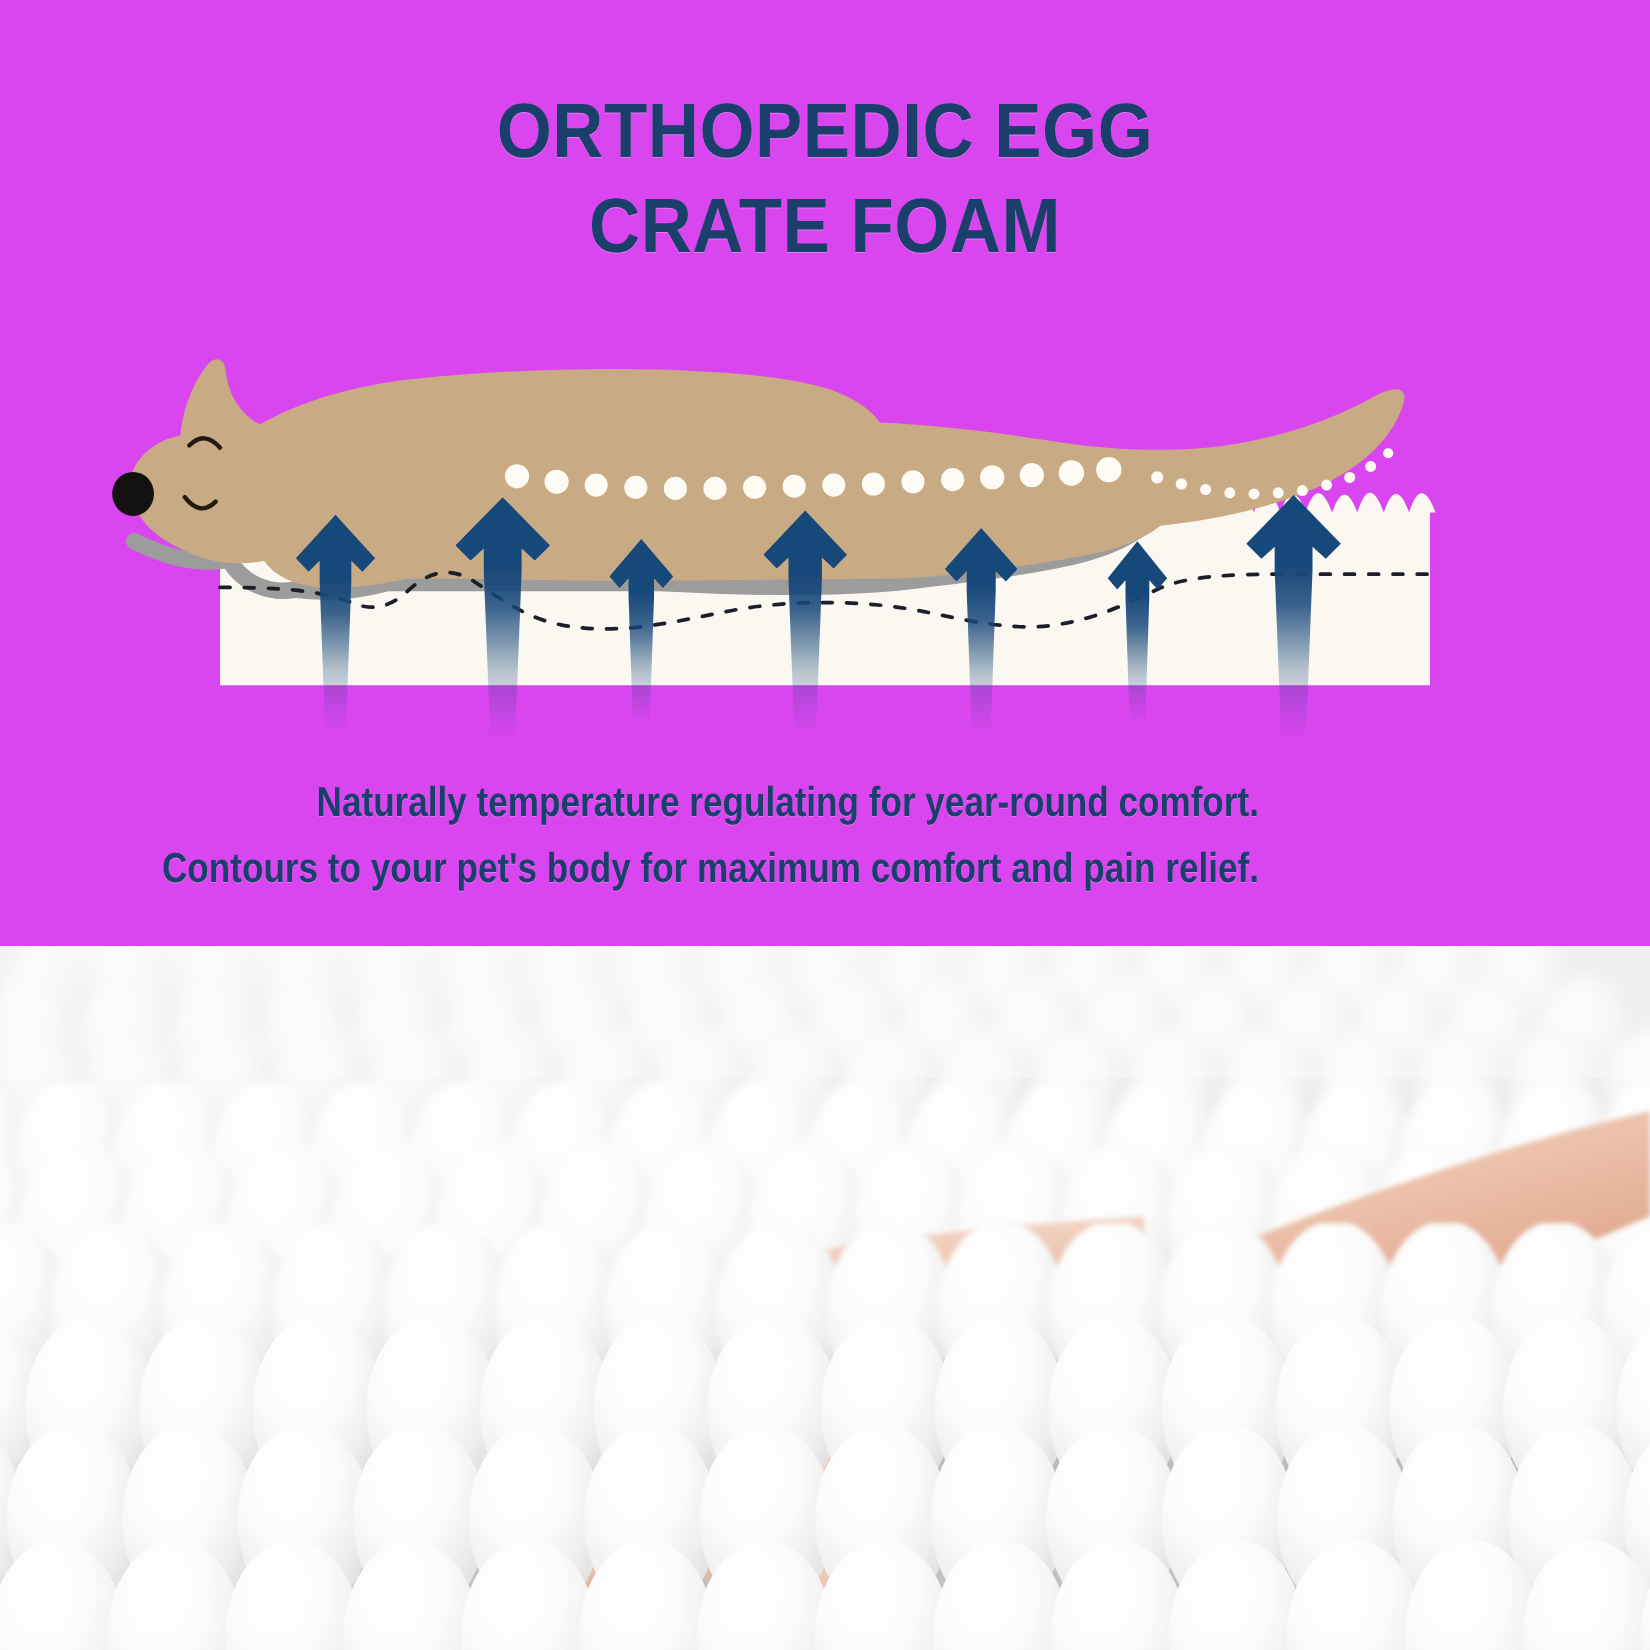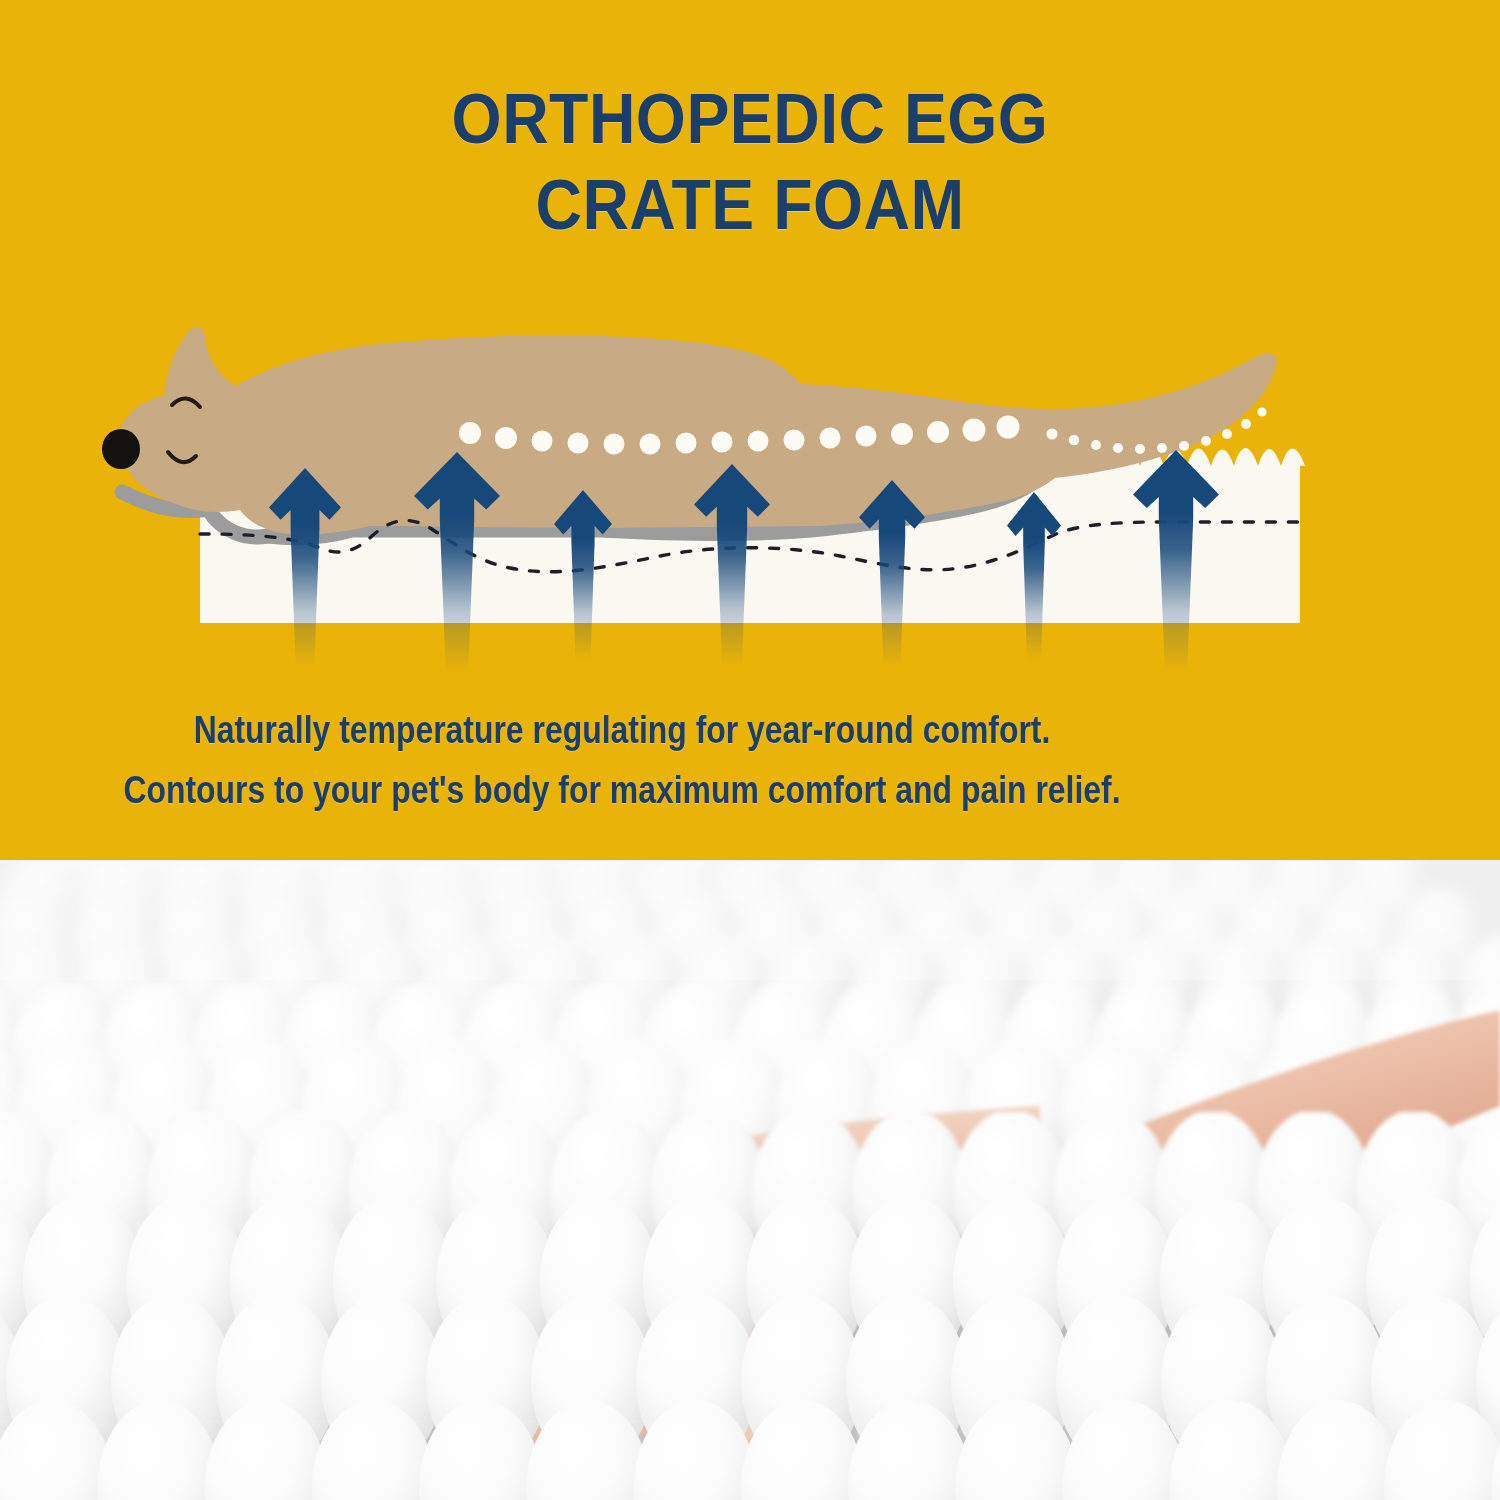--- a/index.html
+++ b/index.html
@@ -7,42 +7,42 @@
   body{
     width:1500px;height:1500px;overflow:hidden;
     font-family:"Liberation Sans", sans-serif;
     background:#ffffff;
   }
   #page{position:relative;width:1500px;height:1500px;overflow:hidden;}
 
   
   #top-panel{
     position:absolute;left:0;top:0;width:1500px;height:860px;
-    background:#eab308;
+    background:#d946ef;
     overflow:hidden;
   }
 
   #title-block{
     position:absolute;left:0;top:76px;width:1500px;
     text-align:center;
   }
   .title-line{
     display:block;
     color:#1b3f6b;
     font-family:"Liberation Sans", sans-serif;
     font-weight:bold;
     font-size:70px;
     line-height:86px;
     letter-spacing:0.5px;
     transform:scaleX(0.92);
     text-shadow:0 1px 0 rgba(255,255,255,0.28);
   }
 
   #subtitle-block{
-    position:absolute;left:0;top:700px;width:1244px;text-align:center;
+    position:absolute;left:0;top:700px;width:1244px;text-align:right;
   }
   .subtitle-line{
     display:block;
     color:#1b3f6b;
     font-family:"Liberation Sans", sans-serif;
     font-weight:bold;
     font-size:38px;
     line-height:60px;
     transform:scaleX(0.84);
     text-shadow:0 1px 0 rgba(255,255,255,0.25);

